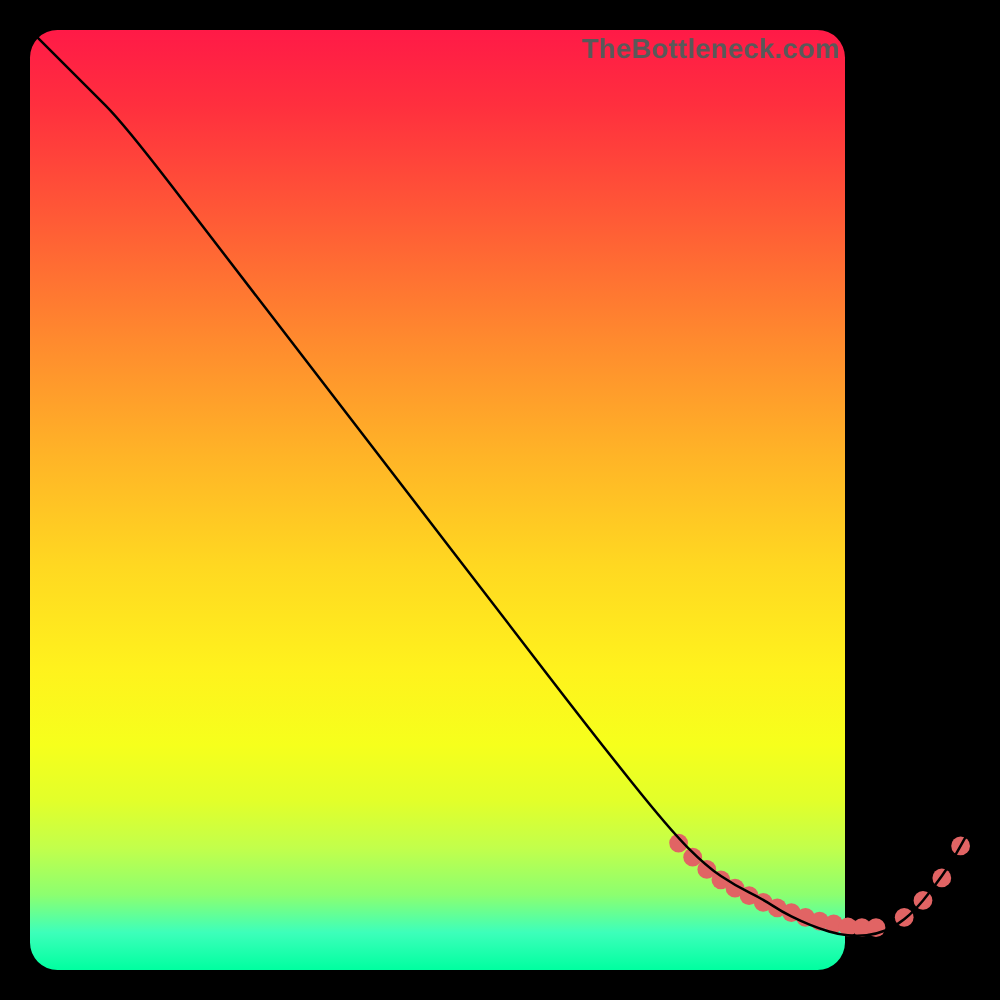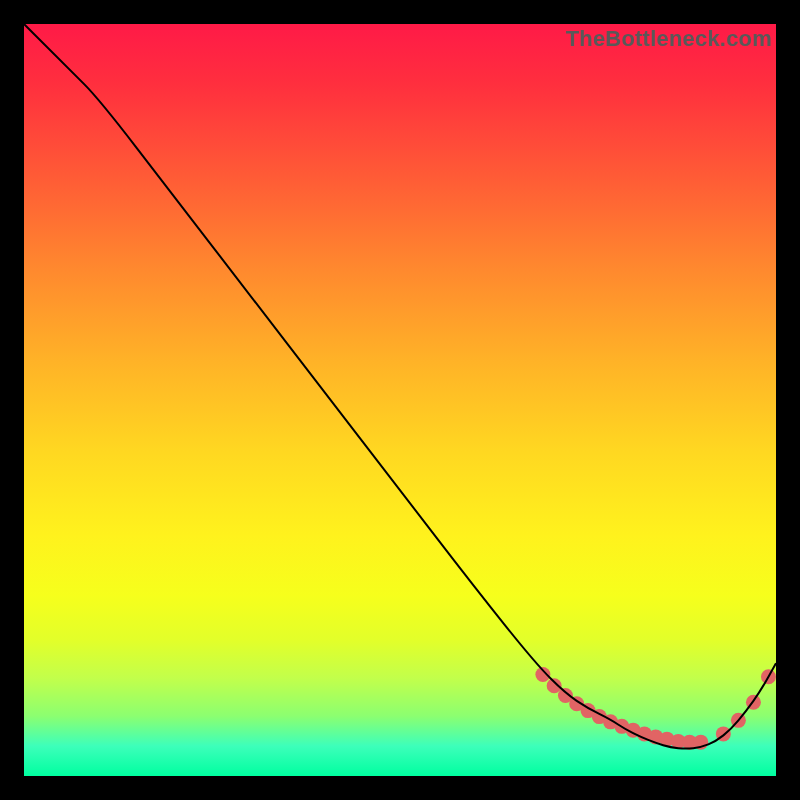--- a/index.html
+++ b/index.html
@@ -14,38 +14,39 @@
   .frame {
     position: relative;
     width: 800px;
     height: 800px;
     background: #000;
   }
   .plot {
     position: absolute;
     left: 24px;
     top: 24px;
-    width: 752px;
+    width: 652px;
     height: 752px;
     background: linear-gradient(
       to bottom,
       #ff1a47 0%,
       #ff2f3e 8%,
       #ff5a36 20%,
       #ff8a2e 33%,
       #ffb327 45%,
       #ffd821 57%,
       #fff21d 68%,
       #f6ff1c 76%,
       #e2ff2a 82%,
       #c2ff4b 87%,
       #8cff70 92%,
       #3dffba 96%,
       #00ffa0 100%
     );
+    border-radius: 22px;
   }
   .watermark {
     position: absolute;
     top: 2px;
     right: 4px;
     color: #595959;
     font-size: 22px;
     font-weight: 600;
     letter-spacing: 0.2px;
     user-select: none;

